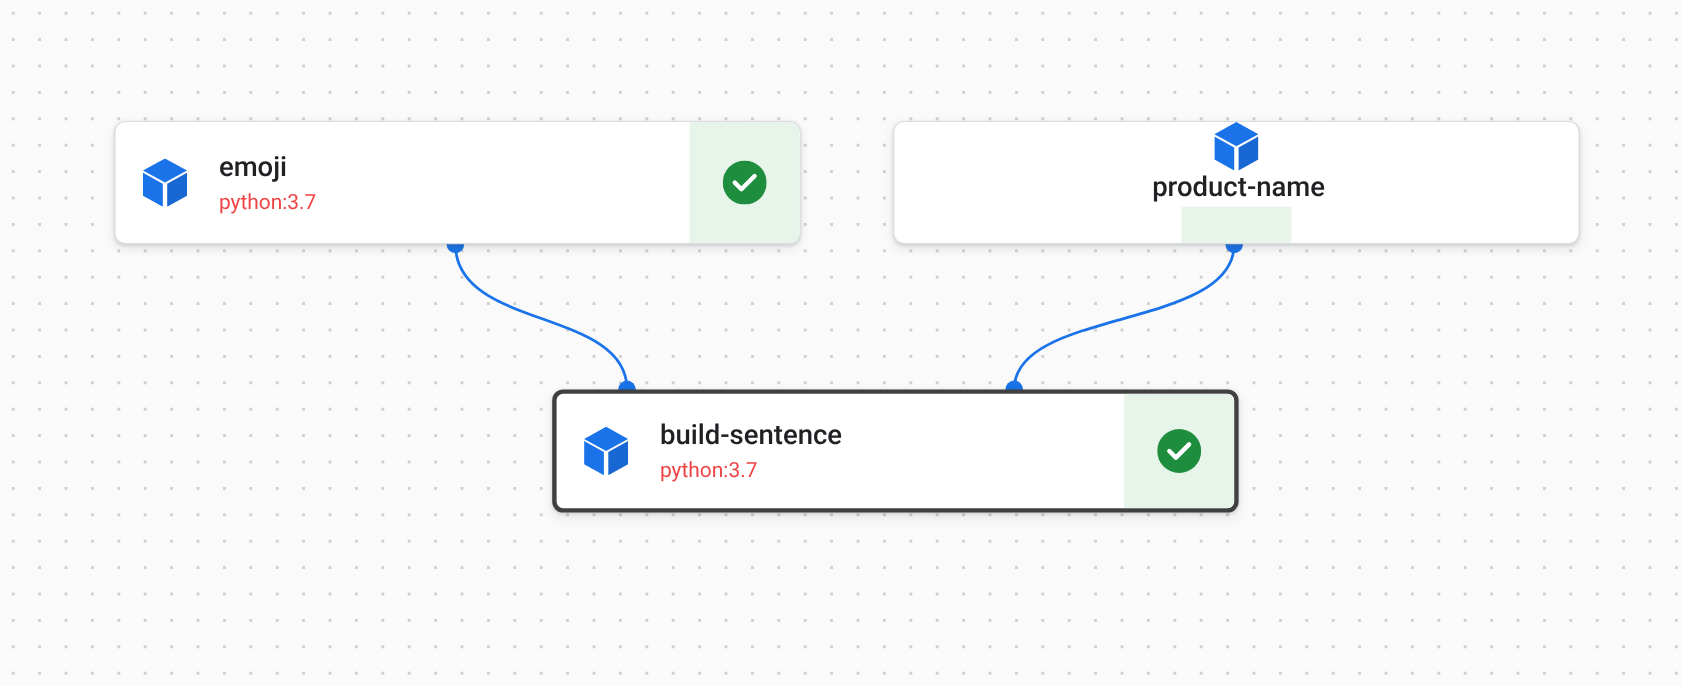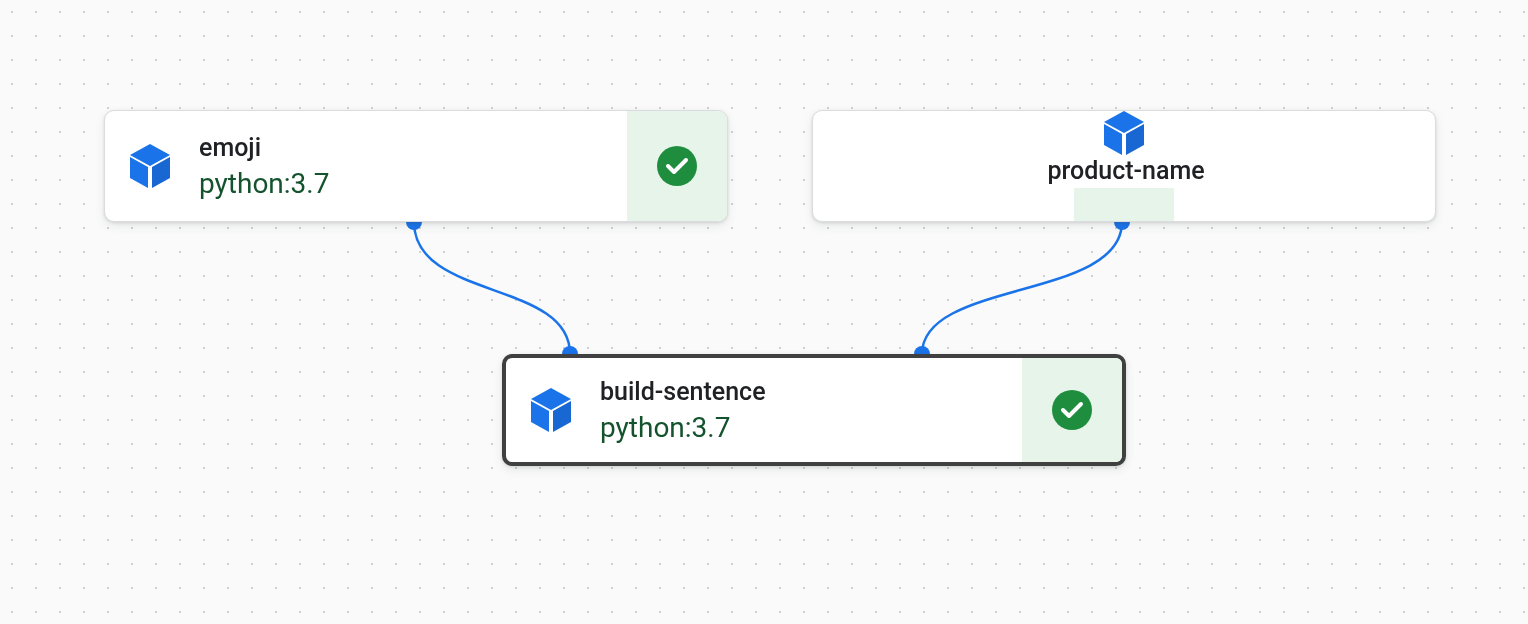--- a/index.html
+++ b/index.html
@@ -64,22 +64,22 @@
       flex-direction: column;
       justify-content: center;
     }
     .node-title {
       font-size: 25px;
       font-weight: 500;
       color: #202124;
       line-height: 1.3;
     }
     .node-subtitle {
-      font-size: 28px;
-      color: #14532d;
+      font-size: 19px;
+      color: #ef4444;
       margin-top: 2px;
     }
     .node-status {
       width: 100px;
       height: 100%;
       background: #e6f4ea;
       display: flex;
       align-items: center;
       justify-content: center;
       flex-shrink: 0;

